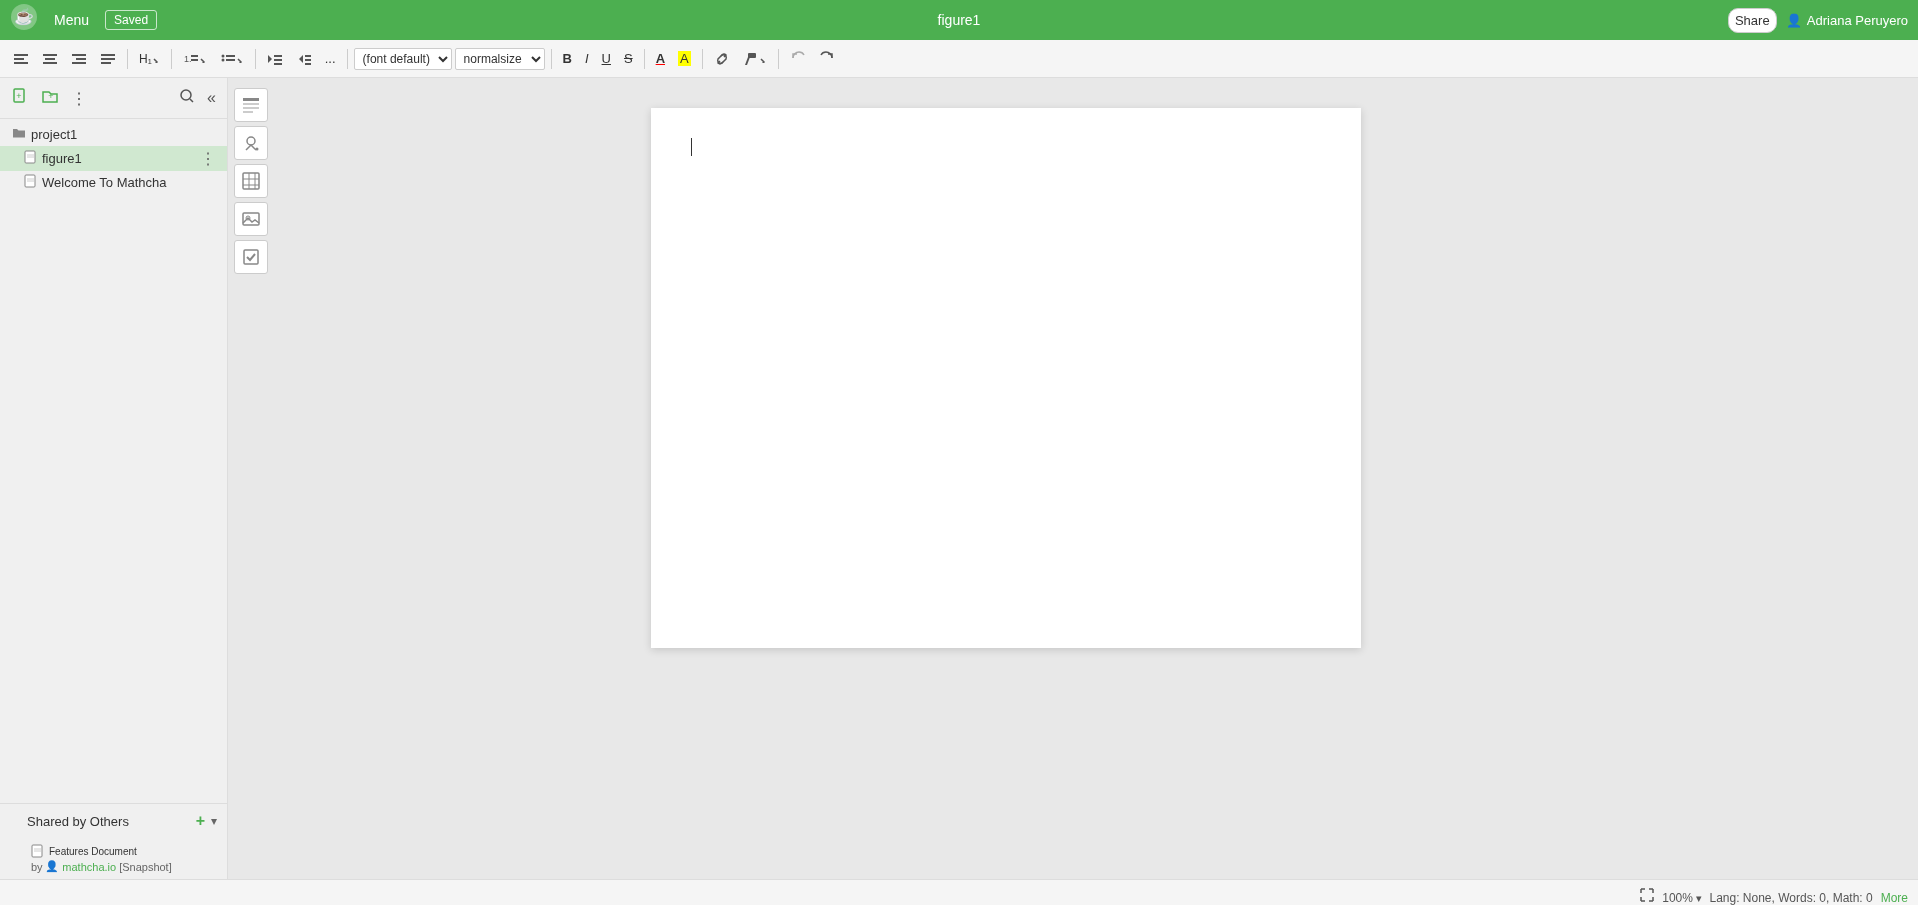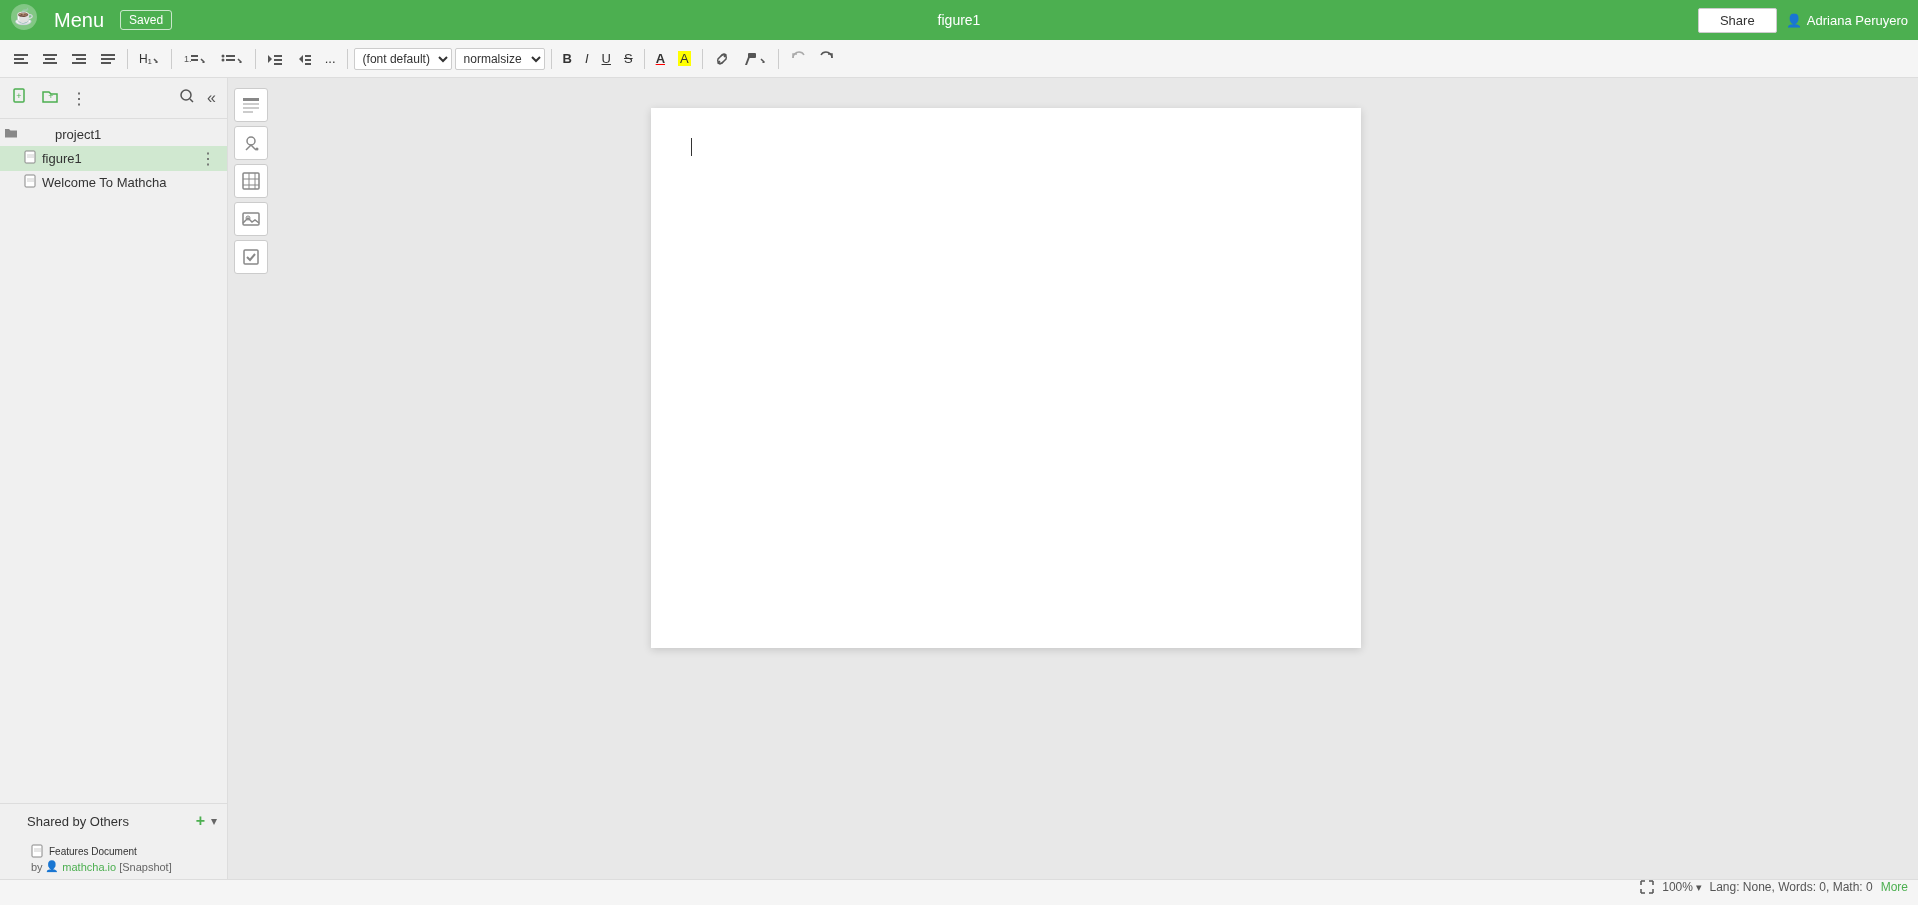--- a/index.html
+++ b/index.html
@@ -12,27 +12,27 @@
       display: flex;
       align-items: center;
       padding: 0 10px;
       flex-shrink: 0;
       position: relative;
     }
     .top-bar-left { display: flex; align-items: center; gap: 8px; }
     .top-bar-center { position: absolute; left: 50%; transform: translateX(-50%); color: white; font-size: 14px; font-weight: 500; }
     .top-bar-right { margin-left: auto; display: flex; align-items: center; gap: 10px; }
     .menu-btn {
-      background: none; border: none; color: white; font-size: 20px; cursor: pointer; padding: 4px 8px; font-weight: 500;
+      background: none; border: none; color: white; font-size: 14px; cursor: pointer; padding: 4px 8px; font-weight: 500;
     }
     .saved-badge {
       background: none; border: 1px solid rgba(255,255,255,0.7); color: white; font-size: 12px; padding: 2px 8px; border-radius: 3px;
     }
     .share-btn {
-      background: white; border: 1px solid #ccc; color: #333; font-size: 13px; padding: 4px 21px; border-radius: 2px; cursor: pointer;
+      background: white; border: 1px solid #ccc; color: #333; font-size: 13px; padding: 4px 6px; border-radius: 10px; cursor: pointer;
     }
     .user-info { color: white; font-size: 13px; display: flex; align-items: center; gap: 4px; }
 
     
     .toolbar {
       height: 38px;
       background: #f5f5f5;
       border-bottom: 1px solid #ddd;
       display: flex;
       align-items: center;
@@ -80,21 +80,21 @@
     }
     .sidebar-spacer { flex: 1; }
 
     .file-tree { flex: 1; overflow-y: auto; padding: 4px 0; }
     .tree-item { display: flex; align-items: center; padding: 3px 8px; cursor: pointer; font-size: 13px; color: #333; }
     .tree-item.active { background: #d0e8d0; }
     .tree-item .item-icon { margin-right: 5px; font-size: 14px; }
     .tree-item .item-name { flex: 1; }
     .tree-item .item-more { background: none; border: none; cursor: pointer; color: #666; font-size: 16px; padding: 0 3px; display: none; }
     .tree-item:hover .item-more, .tree-item.active .item-more { display: block; }
-    .tree-folder { padding-left: 4px; gap: 32px; }
+    .tree-folder { padding-left: 12px; }
     .tree-file { padding-left: 24px; }
 
     .shared-section {
       border-top: 1px solid #ddd;
       flex-shrink: 0;
       padding-left: 17px;
     }
     .shared-header {
       display: flex; align-items: center; padding: 8px 10px; justify-content: space-between;
     }
@@ -165,21 +165,21 @@
       background: #e8e8e8;
       flex-shrink: 0;
     }
 
     
     .status-bar {
       height: 26px;
       background: #f5f5f5;
       border-top: 1px solid #ddd;
       display: flex;
-      align-items: flex-start;
+      align-items: flex-end;
       justify-content: flex-end;
       padding: 0 10px;
       gap: 8px;
       flex-shrink: 0;
       font-size: 12px;
       color: #555;
     }
     .status-bar .zoom-control { display: flex; align-items: center; gap: 3px; }
     .status-bar .zoom-btn { background: none; border: none; cursor: pointer; color: #555; font-size: 11px; }
     .status-bar .more-link { color: #4caf50; cursor: pointer; text-decoration: none; }

